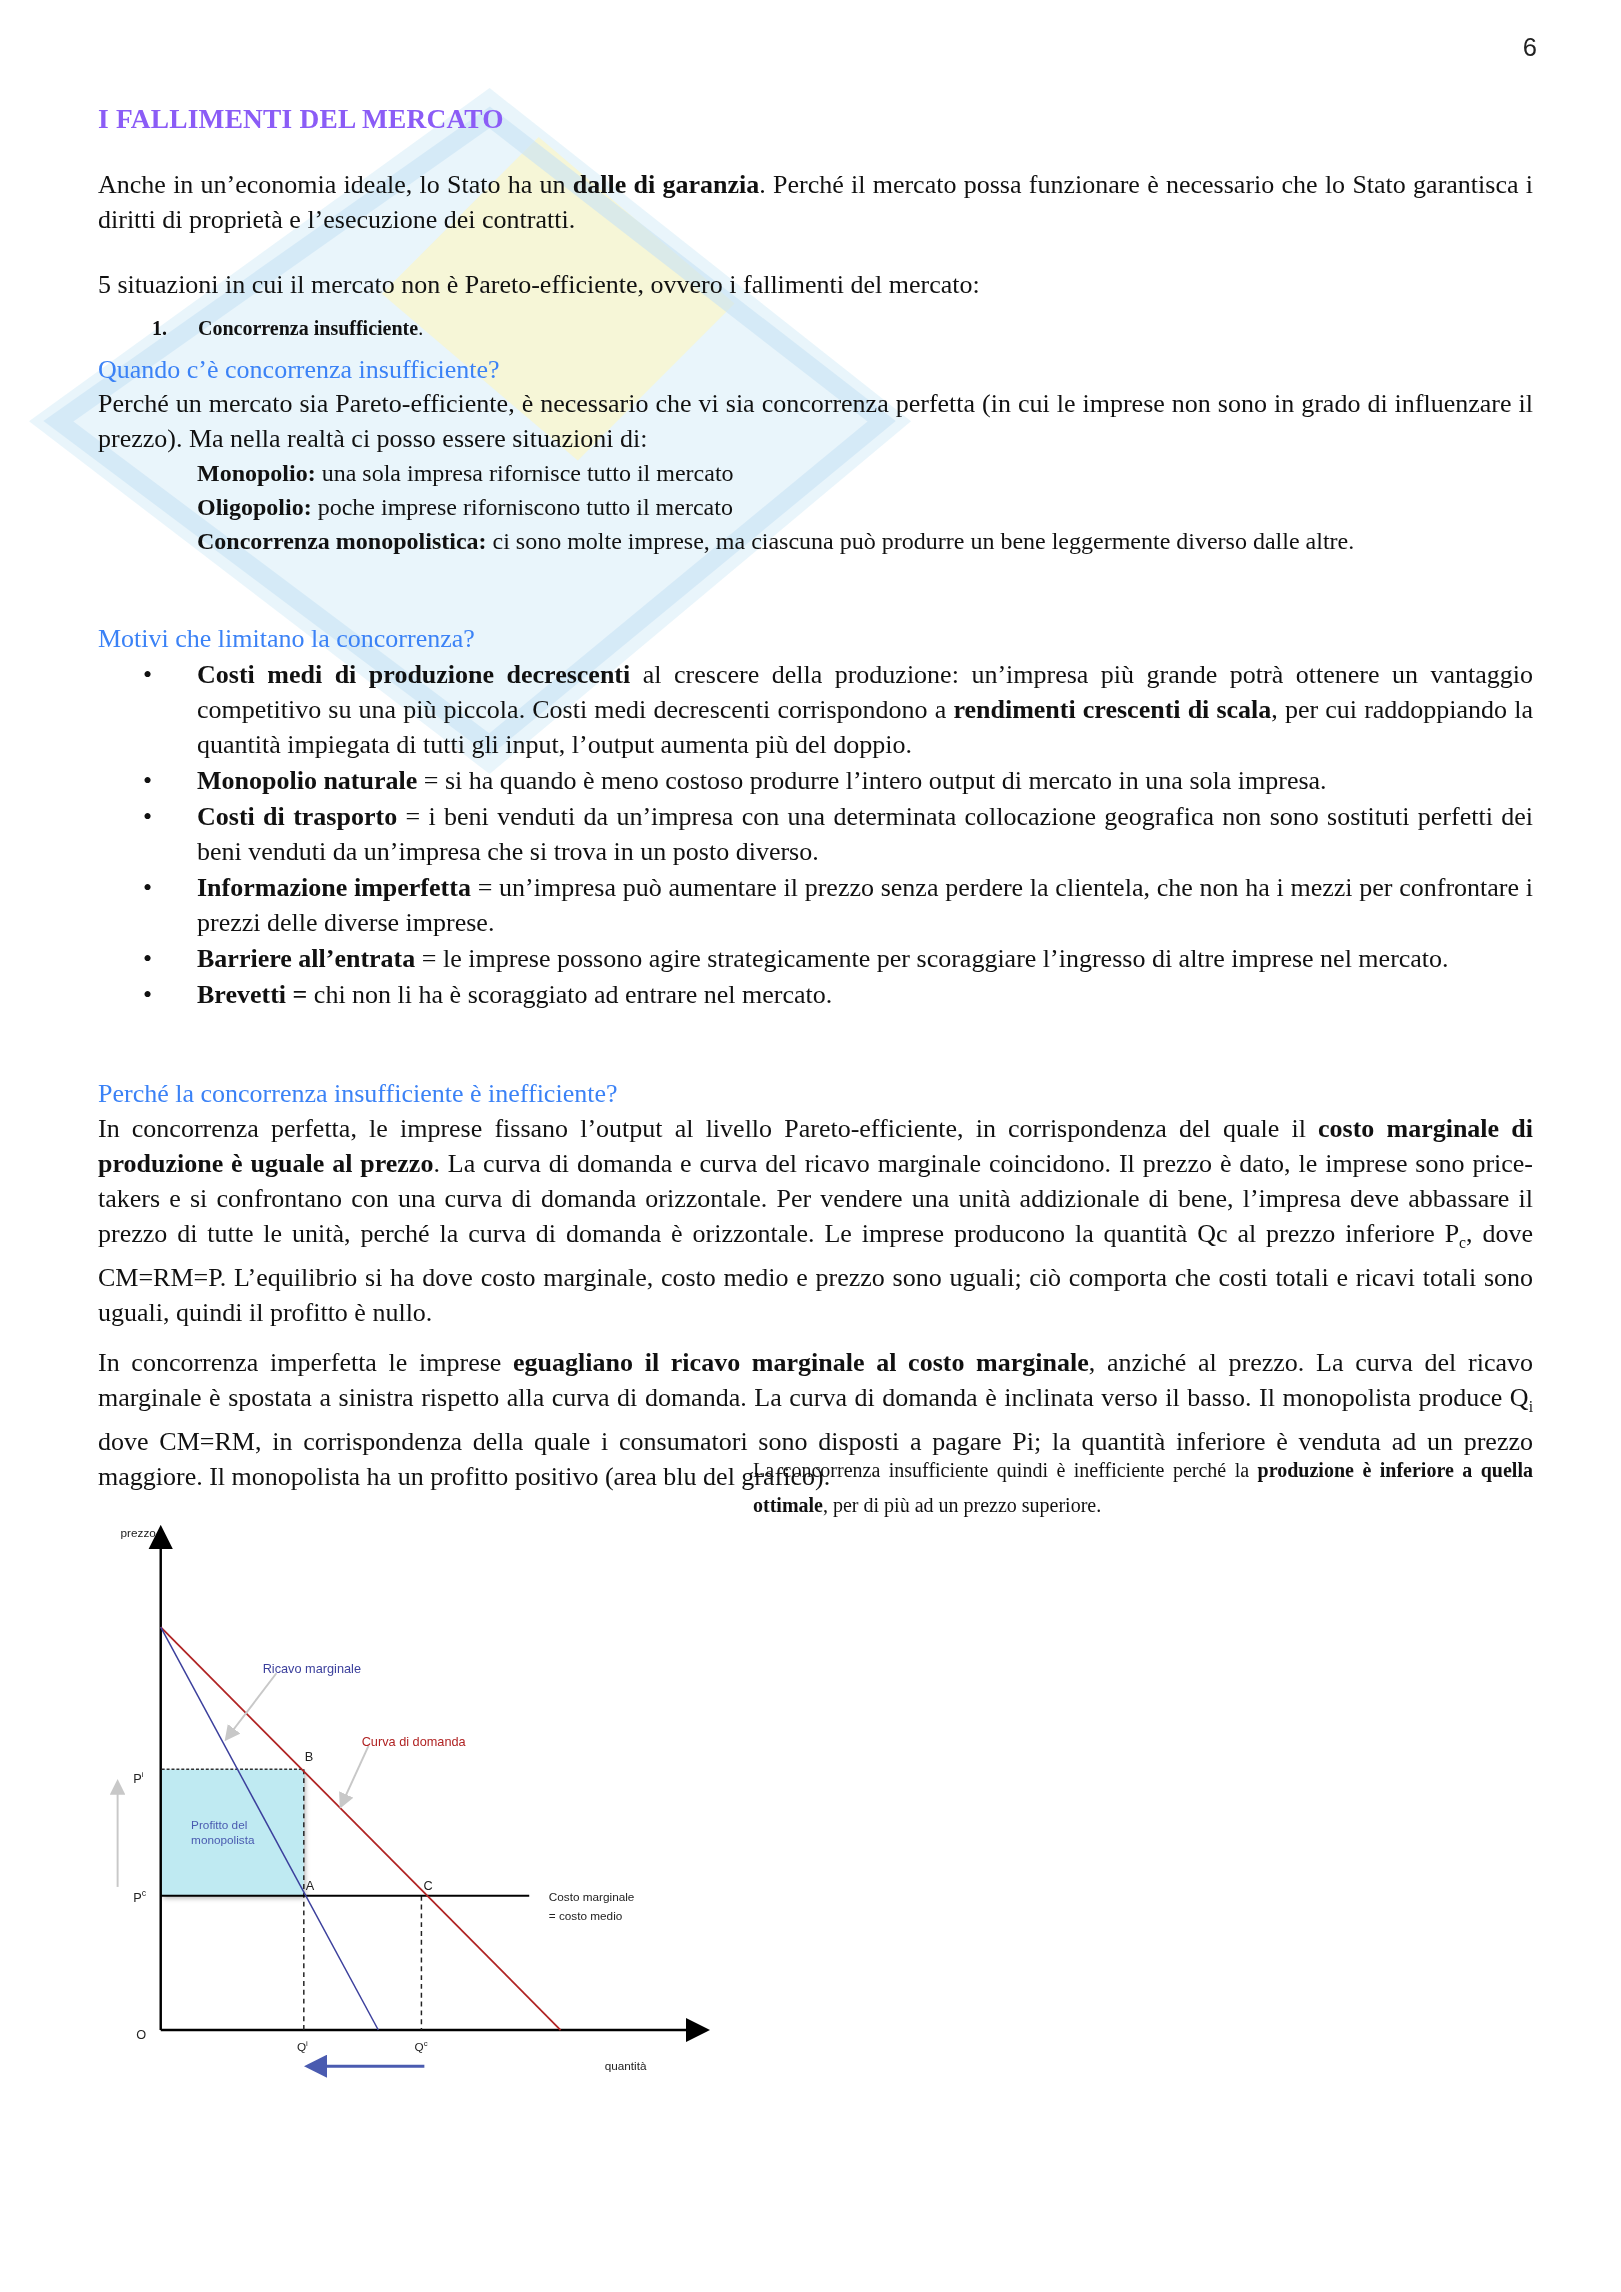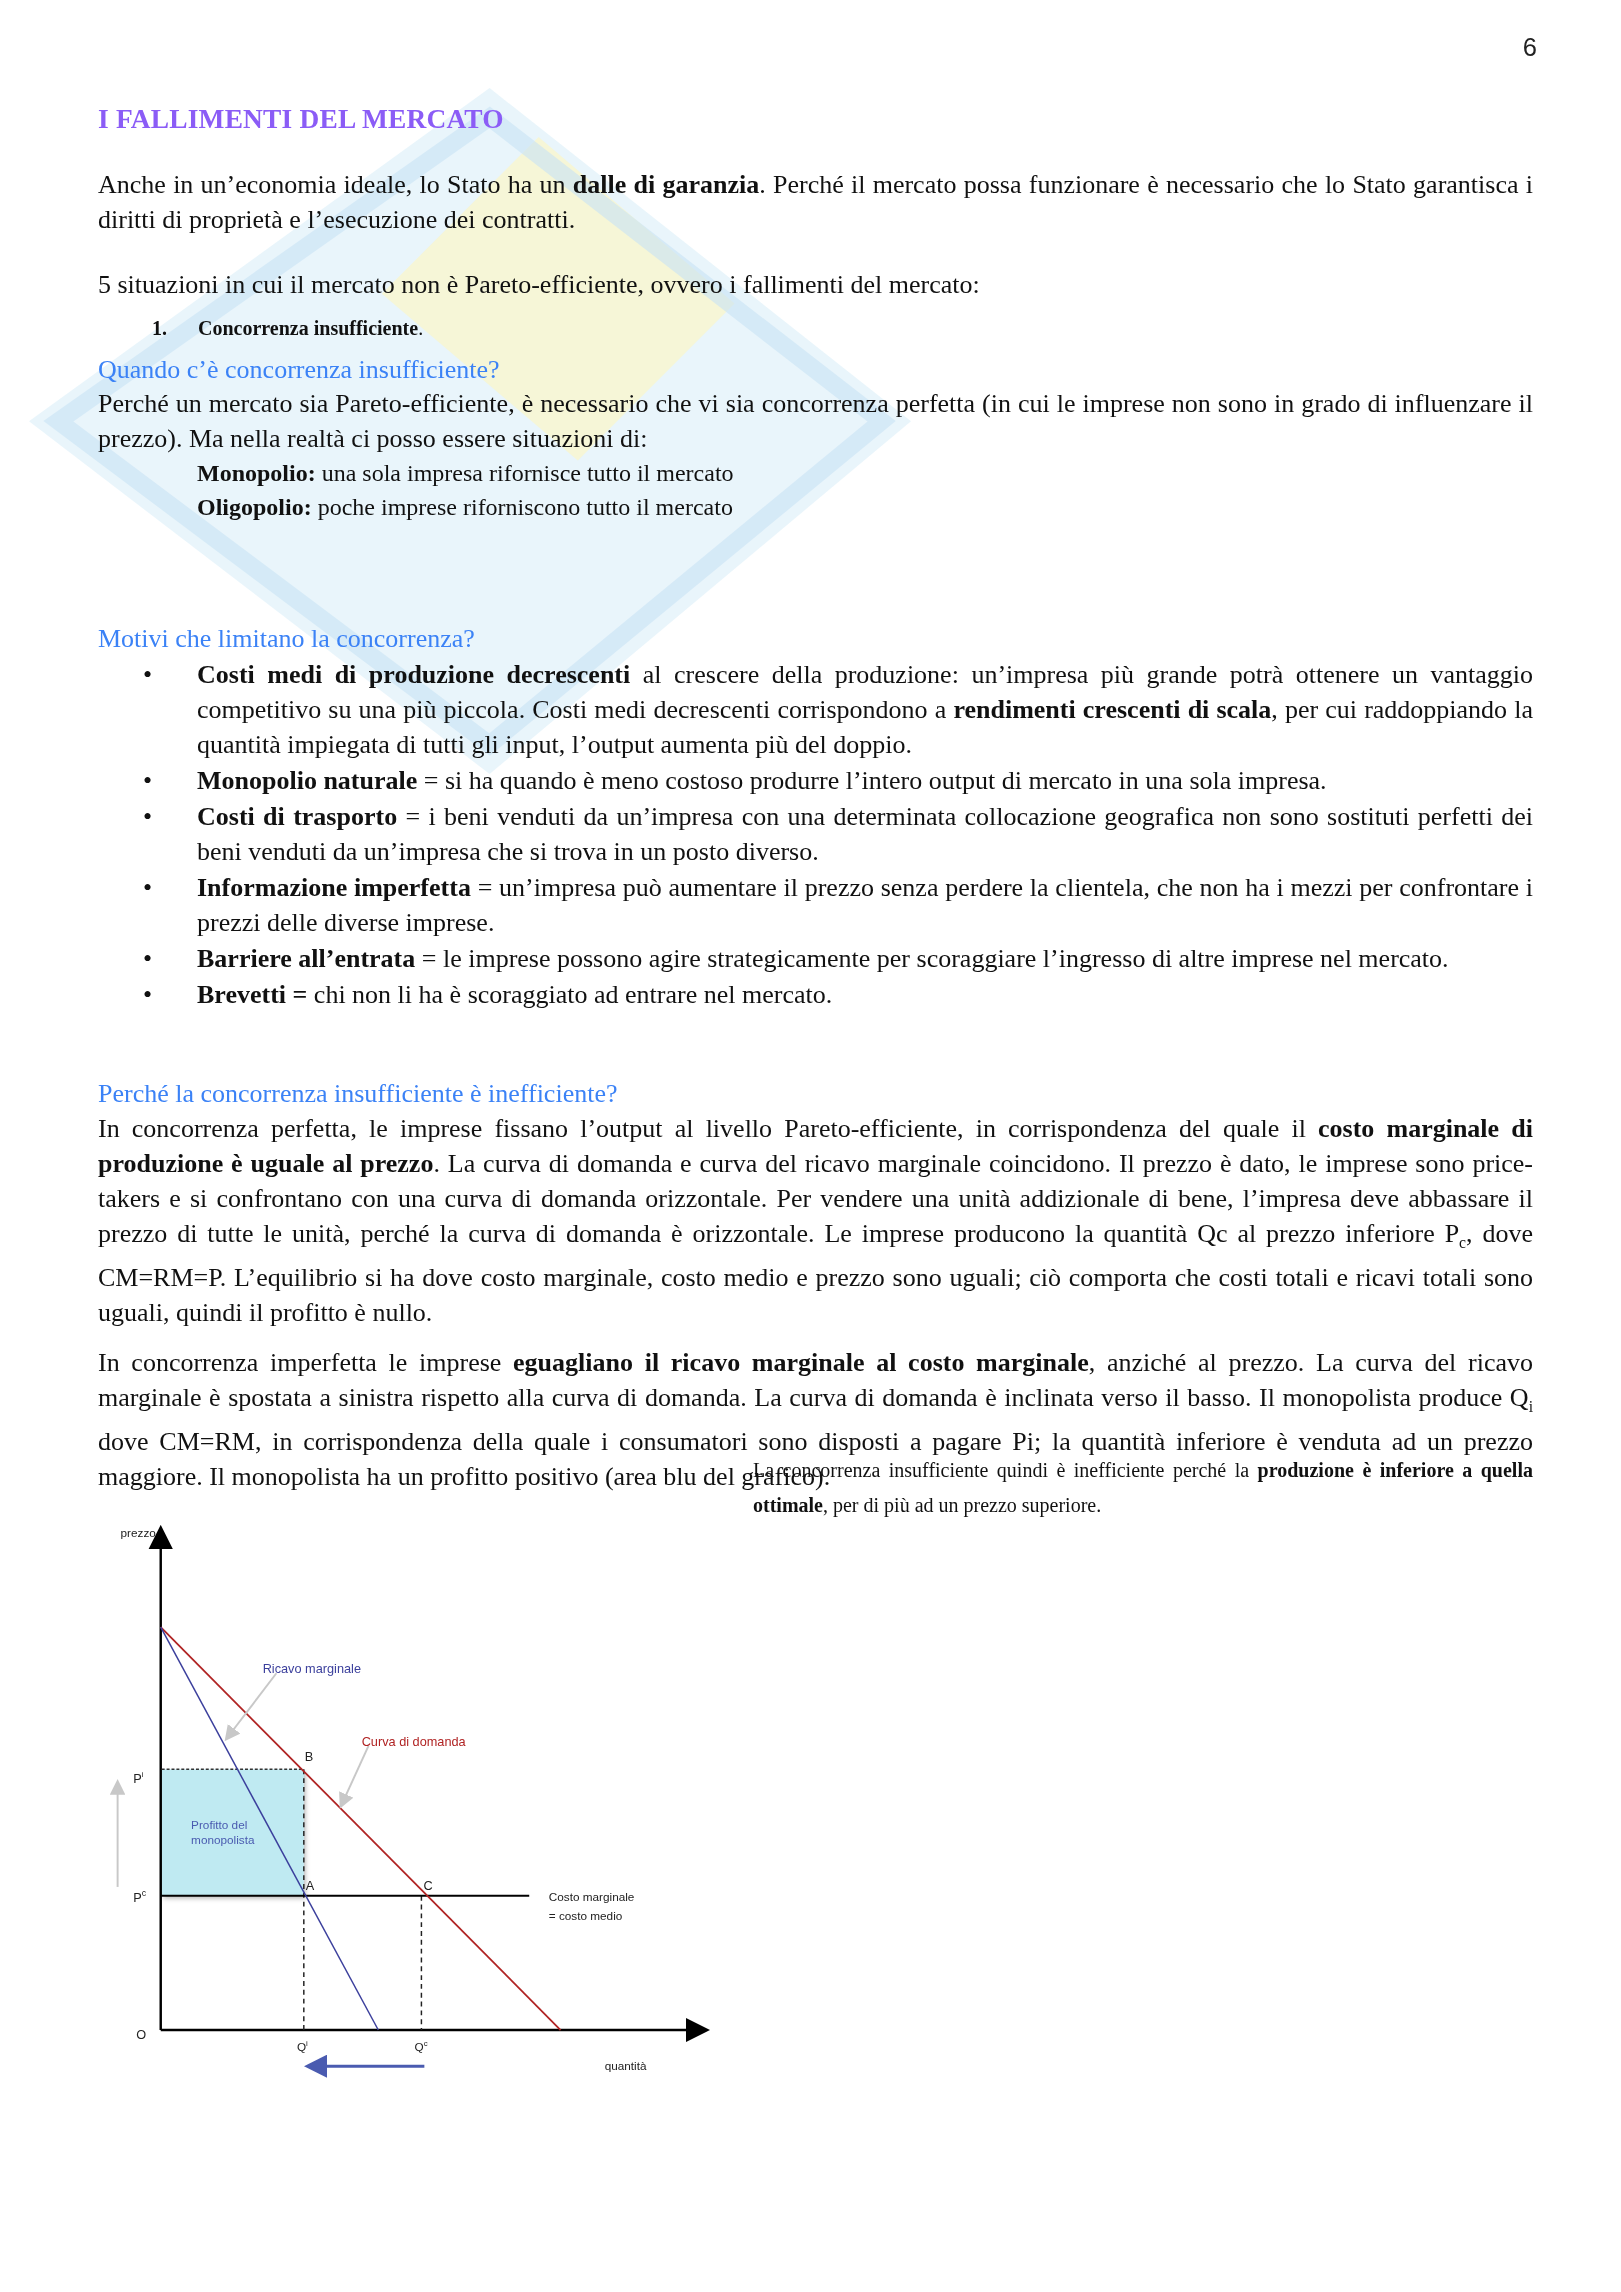--- a/index.html
+++ b/index.html
@@ -47,20 +47,21 @@
   <div class="numbered" style="top:317px;">
     <span class="num">1.</span><span>Concorrenza insufficiente</span><span style="font-weight:normal">.</span>
   </div>
 
   <div class="block red" style="top:352px;">Quando c’è concorrenza insufficiente?</div>
   <div class="block" style="top:386px;">Perché un mercato sia Pareto-efficiente, è necessario che vi sia concorrenza perfetta (in cui le imprese non sono in grado di influenzare il prezzo). Ma nella realtà ci posso essere situazioni di:</div>
 
   <div class="indent-list" style="top:456px;">
     <div><b>Monopolio:</b><span> una sola impresa rifornisce tutto il mercato</span></div>
     <div><b>Oligopolio:</b><span> poche imprese riforniscono tutto il mercato</span></div>
+    <div><b>Concorrenza monopolistica:</b><span> ci sono molte imprese, ma ciascuna può produrre un bene leggermente diverso dalle altre.</span></div>
   </div>
 
   <div class="block red" style="top:621px;">Motivi che limitano la concorrenza?</div>
 
   <ul class="bullets" style="top:657px;">
     <li><span class="bullet">•</span><b>Costi medi di produzione decrescenti</b><span> al crescere della produzione: un’impresa più grande potrà ottenere un vantaggio competitivo su una più piccola. Costi medi decrescenti corrispondono a </span><b>rendimenti crescenti di scala</b><span>, per cui raddoppiando la quantità impiegata di tutti gli input, l’output aumenta più del doppio.</span></li>
     <li><span class="bullet">•</span><b>Monopolio naturale</b><span> = si ha quando è meno costoso produrre l’intero output di mercato in una sola impresa.</span></li>
     <li><span class="bullet">•</span><b>Costi di trasporto</b><span> = i beni venduti da un’impresa con una determinata collocazione geografica non sono sostituti perfetti dei beni venduti da un’impresa che si trova in un posto diverso.</span></li>
     <li><span class="bullet">•</span><b>Informazione imperfetta</b><span> = un’impresa può aumentare il prezzo senza perdere la clientela, che non ha i mezzi per confrontare i prezzi delle diverse imprese.</span></li>
     <li><span class="bullet">•</span><b>Barriere all’entrata</b><span> = le imprese possono agire strategicamente per scoraggiare l’ingresso di altre imprese nel mercato.</span></li>

